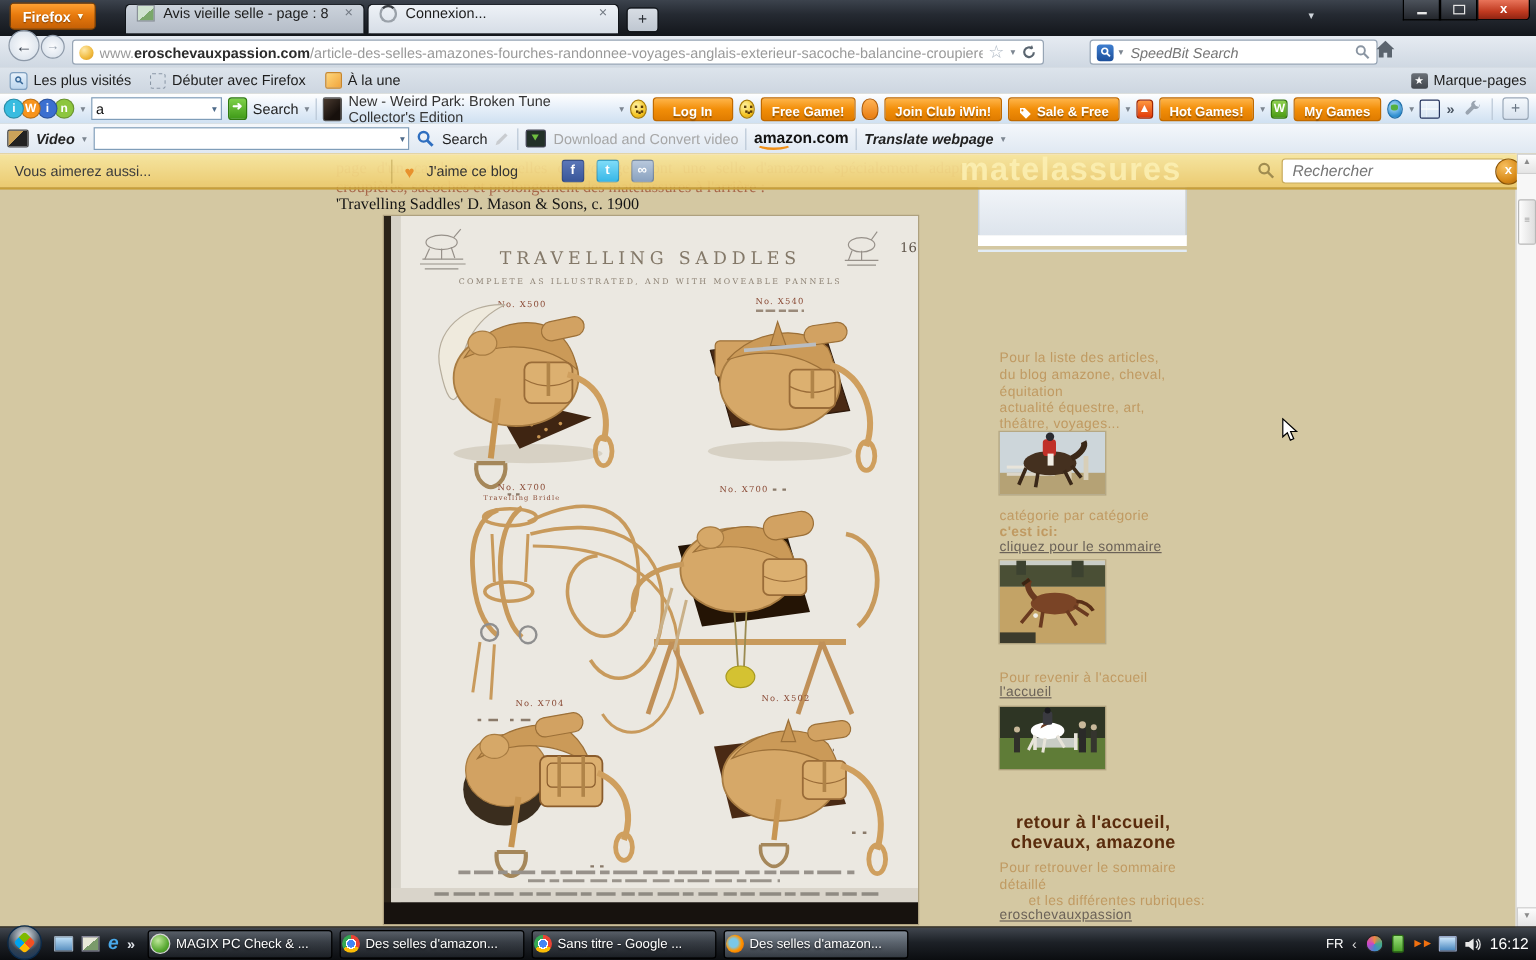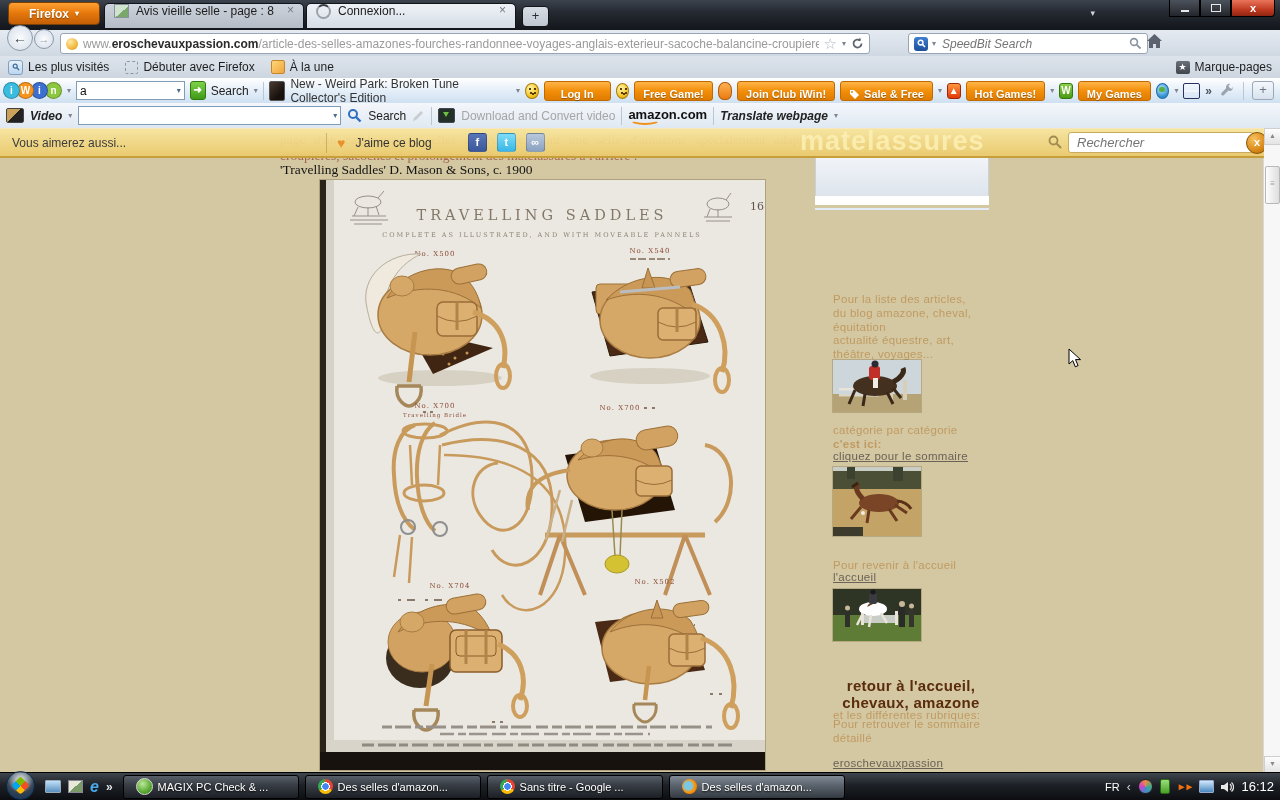--- a/index.html
+++ b/index.html
@@ -1,21 +1,21 @@
 <!DOCTYPE html>
 <html><head>
 <meta charset="utf-8">
 <style>
   html,body{margin:0;padding:0;background:#666;}
   .screen{position:relative;width:1280px;height:800px;overflow:hidden;
     font-family:"Liberation Sans",sans-serif;background:#d4c8a2;user-select:none;}
   
   .titlebar{position:absolute;top:0;left:0;right:0;height:30px;
     background:linear-gradient(180deg,#3c434d 0%,#252a32 40%,#13161b 100%);}
-  .fxbtn{position:absolute;left:8px;top:2px;height:21px;padding:0 20px;border-radius:4px;
+  .fxbtn{position:absolute;left:8px;top:2px;height:21px;padding:0 10px;border-radius:4px;
     background:linear-gradient(#ffa133,#e87a0d 45%,#c45f05);border:1px solid #7a4005;
     color:#fff;font-size:12px;font-weight:bold;display:flex;align-items:center;gap:6px;
     text-shadow:0 1px 1px rgba(0,0,0,.4);}
   .fxbtn .dd{font-size:8px;color:#ffe;}
   .tabs{position:absolute;left:104px;top:3px;display:flex;align-items:flex-end;gap:2px;}
   .tab{height:24px;border-radius:5px 5px 0 0;padding:0 9px;display:flex;gap:7px;
     font-size:12px;color:#1c1c1c;border:1px solid #11151a;border-bottom:none;}
   .tab.inactive{background:linear-gradient(#ccd3dc,#b4bcc7);width:180px;}
   .tab.active{background:linear-gradient(#eef2f7,#d6dde6);width:190px;}
   .tab .lbl{flex:1;white-space:nowrap;overflow:hidden;}
@@ -169,21 +169,21 @@
   .orb{width:27px;height:27px;border-radius:50%;margin-top:-2px;position:relative;
     background:radial-gradient(circle at 50% 32%,rgba(255,255,255,.95),rgba(140,190,235,.25) 55%,rgba(20,60,110,.9));
     border:1px solid #0a2a4a;overflow:hidden;}
   .orb:after{content:"";position:absolute;left:7px;top:7px;width:13px;height:13px;border-radius:3px;
     background:conic-gradient(#f25022 0 25%,#ffb900 0 50%,#00a4ef 0 75%,#7fba00 0);transform:rotate(45deg);}
   .ql{display:flex;align-items:center;gap:7px;margin:0 4px;}
   .ql-mon{width:14px;height:11px;border:1px solid #9ab;background:linear-gradient(#bfe0f8,#5a90c0);border-radius:1px;}
   .ql-img{width:13px;height:11px;border:1px solid #889;background:linear-gradient(140deg,#e8e8d8 50%,#7a9a6a 50%);}
   .ql-e{color:#49a8e8;font-size:16px;font-weight:bold;font-style:italic;line-height:1;}
   .task{width:150px;height:22px;border-radius:3px;border:1px solid #000;display:flex;align-items:center;gap:5px;
-    padding:0 12px;background:linear-gradient(rgba(150,160,172,.35),rgba(40,45,52,.55));
+    padding:0 1px;background:linear-gradient(rgba(150,160,172,.35),rgba(40,45,52,.55));
     color:#fff;font-size:11px;text-shadow:0 1px 2px #000;}
   .task.active{background:linear-gradient(rgba(200,215,230,.5),rgba(90,100,112,.5));}
   .task .tl{white-space:nowrap;overflow:hidden;flex:1;}
   .tic{width:15px;height:15px;border-radius:50%;flex:none;}
   .ic-magix{background:radial-gradient(circle at 38% 32%,#bfe89a,#58a832 60%,#2f7a14);border:1px solid #d8d8d8;}
   .ic-chrome{background:radial-gradient(circle at 50% 50%,#4285f4 0 29%,#fff 31% 40%,transparent 41%),
     conic-gradient(#ea4335 0 33%,#fbbc05 0 66%,#34a853 0);}
   .ic-fx{background:radial-gradient(circle at 42% 45%,#7ac8e8 0 30%,#ff9500 55%,#e05e00 95%);}
   .tray{margin-left:auto;display:flex;align-items:center;gap:7px;color:#fff;font-size:11px;}
   .tr-chev{color:#d8d8d8;font-size:12px;}
@@ -587,21 +587,21 @@
       <rect x="66" y="18" width="6" height="20" fill="#2a2a28"></rect>
         <circle cx="69" cy="15" r="3" fill="#c8b89a"></circle>
       <rect x="76" y="20" width="5" height="18" fill="#35352e"></rect>
         <circle cx="78.5" cy="17" r="2.5" fill="#c8b89a"></circle>
       <rect x="12" y="22" width="5" height="16" fill="#30302a"></rect>
         <circle cx="14.5" cy="19" r="2.5" fill="#c8b89a"></circle>
     </svg>
 
     <div class="sb sb-h ctr" style="top:549px;">retour à l'accueil, chevaux, amazone</div>
     <div class="sb sb-p" style="top:589px;">Pour retrouver le sommaire détaillé</div>
-    <div class="sb sb-p" style="top:580px;">et les différentes rubriques:</div>
+    <div class="sb sb-p" style="top:616px;margin-left:24px;">et les différentes rubriques:</div>
     <div class="sb sb-a" style="top:629px;">eroschevauxpassion</div>
   </div>
 
   <div class="blogbar">
     <span>Vous aimerez aussi...</span>
     <span class="bb-sep" style="margin-left:190px;"></span>
     <span style="color:#e8912d;font-size:14px;">♥</span>
     <span style="color:#333;">J'aime ce blog</span>
     <span class="soc fb" style="margin-left:26px;">f</span>
     <span class="soc tw">t</span>

